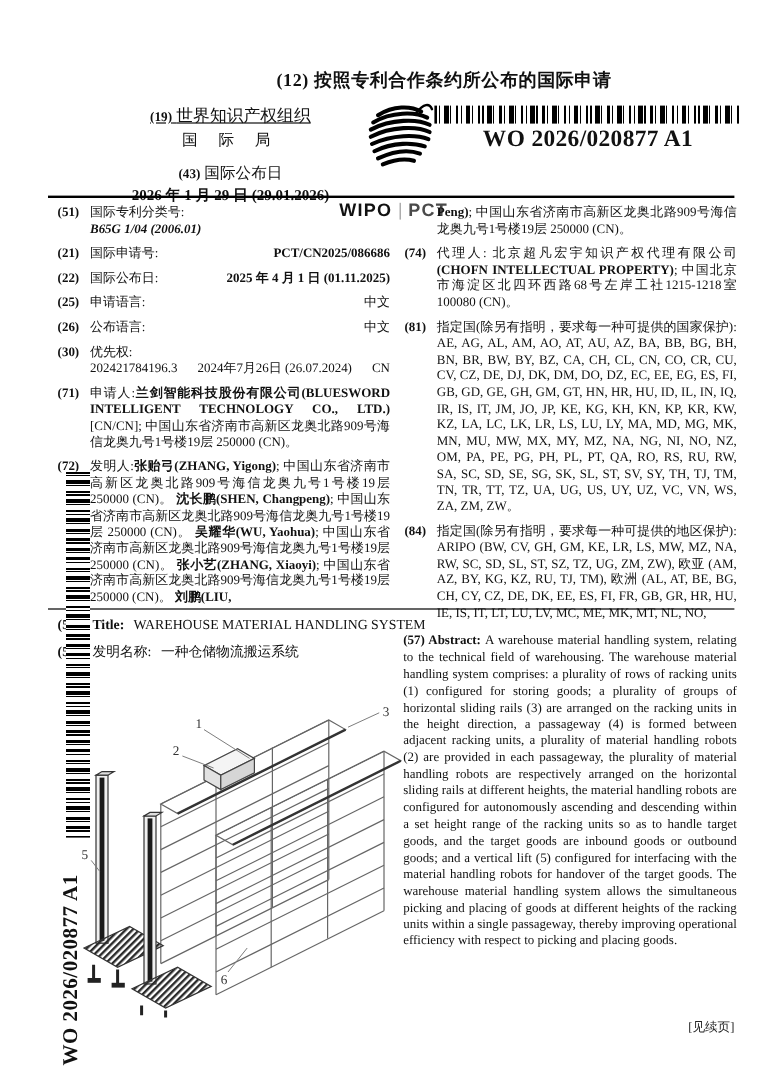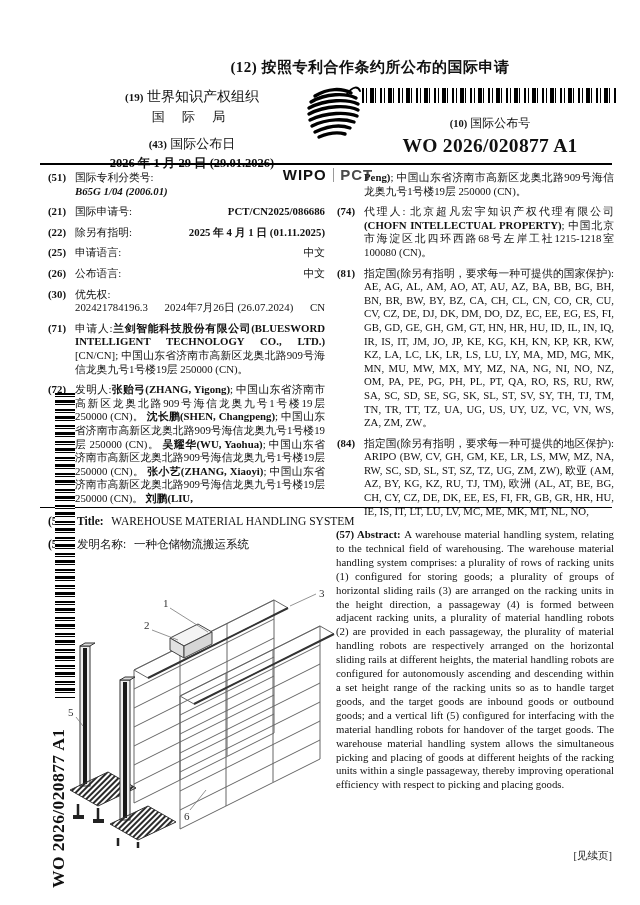--- a/index.html
+++ b/index.html
@@ -3,21 +3,21 @@
 <meta charset="utf-8">
 <style>
   html,body{margin:0;padding:0;background:#e8e8e8;}
   .page{position:relative;width:640px;height:905px;margin:0 auto;background:#ffffff;
         font-family:"Liberation Serif",serif;color:#111;overflow:hidden;padding-left:20px;}
 
   
   .line12{position:absolute;top:58px;left:100px;width:540px;text-align:center;
           font-size:15px;font-weight:bold;letter-spacing:.5px;}
   .hdr-left{position:absolute;top:88px;left:98px;width:188px;text-align:center;}
-  .hdr-left .org{font-size:14px;}
+  .hdr-left .org{font-size:14px;text-decoration:underline;}
   .hdr-left .org .tag{font-weight:bold;font-size:11px;}
   .hdr-left .org-sub{font-size:13px;letter-spacing:7px;margin-top:2px;}
   .hdr-left .pubdate-lbl{font-size:13px;margin-top:9px;}
   .hdr-left .pubdate-lbl .tag{font-weight:bold;font-size:11px;}
   .hdr-left .pubdate{font-size:12.5px;font-weight:bold;margin-top:2px;}
 
   .hdr-logo{position:absolute;top:84px;left:282px;width:92px;text-align:center;}
   .wipopct{display:flex;align-items:center;justify-content:center;gap:6px;margin-top:20px;
            font-family:"Liberation Sans",sans-serif;font-size:15px;font-weight:bold;letter-spacing:1px;}
   .wipopct .sep{width:1.5px;height:14px;background:#9a9a9a;}
@@ -105,24 +105,20 @@
     </svg>
     <div class="wipopct">
       <span>WIPO</span>
       <span class="sep"></span>
       <span class="pct">PCT</span>
     </div>
   </div>
 
   <div class="hdr-right">
     <div class="barcode-top"></div>
-    <div class="pubno-label">
-      <span class="tag">(10)</span>
-      <span>国际公布号</span>
-    </div>
     <div class="pubno">WO 2026/020877 A1</div>
   </div>
 
   <div class="rule1"></div>
 
   <div class="biblio">
     <div class="col">
 
       <div class="item">
         <span class="tag">(51)</span>
@@ -133,21 +129,21 @@
       </div>
 
       <div class="item kv">
         <span class="tag">(21)</span>
         <span class="lbl">国际申请号:</span>
         <span class="val b">PCT/CN2025/086686</span>
       </div>
 
       <div class="item kv">
         <span class="tag">(22)</span>
-        <span class="lbl">除另有指明:</span>
+        <span class="lbl">国际公布日:</span>
         <span class="val b">2025 年 4 月 1 日 (01.11.2025)</span>
       </div>
 
       <div class="item kv">
         <span class="tag">(25)</span>
         <span class="lbl">申请语言:</span>
         <span class="val">中文</span>
       </div>
 
       <div class="item kv">

